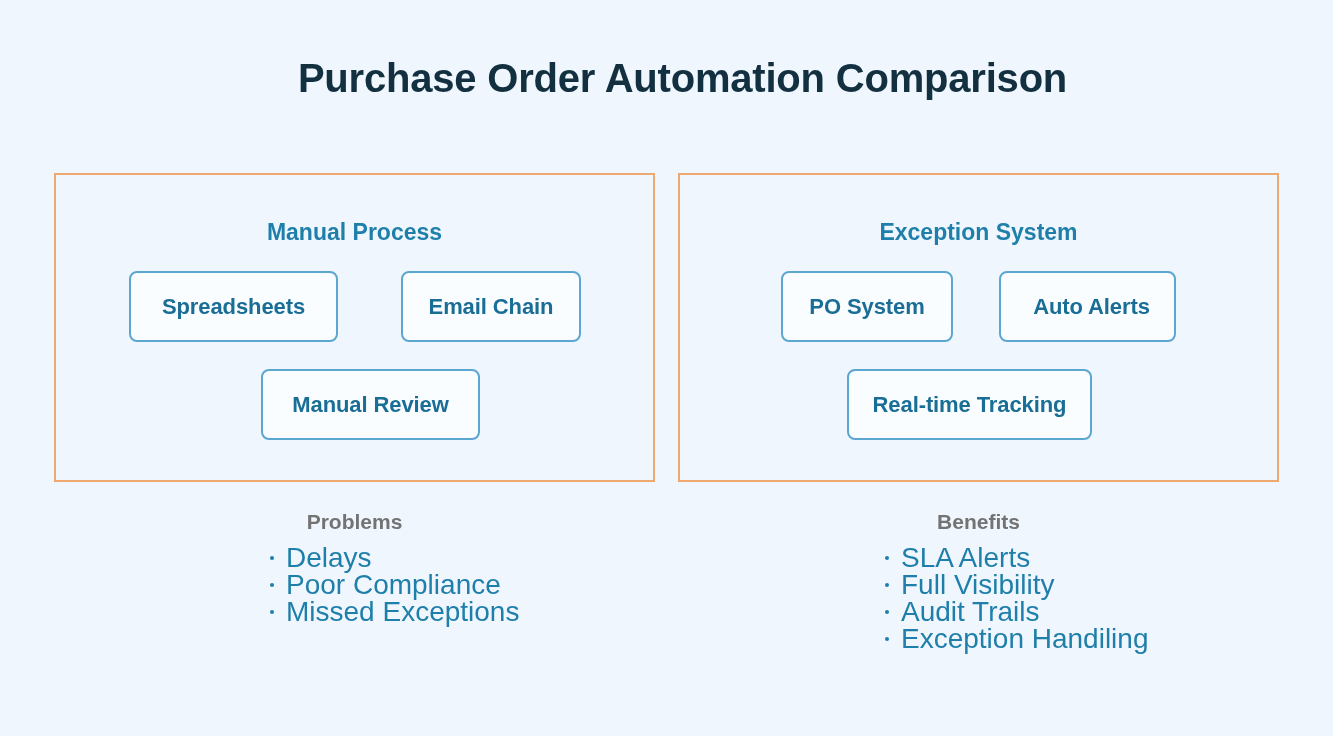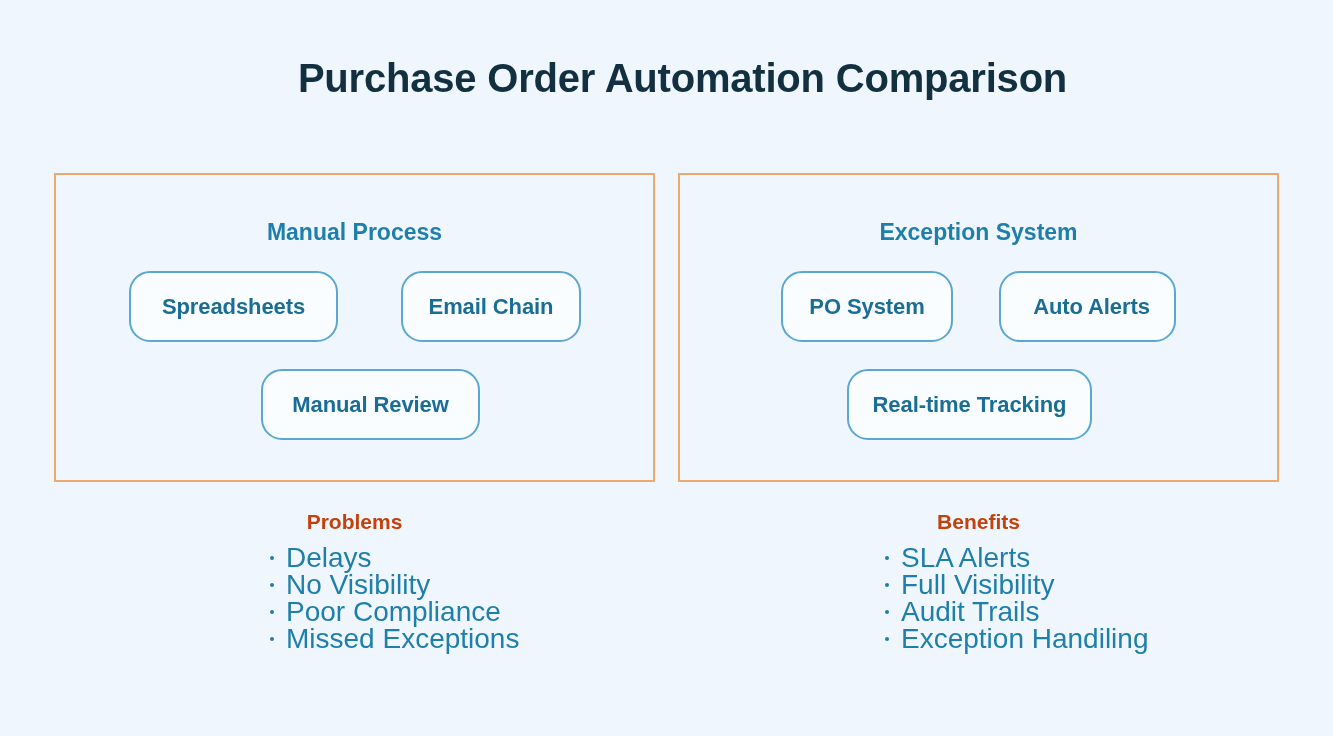--- a/index.html
+++ b/index.html
@@ -62,21 +62,21 @@
     color: #1f7fab;
     line-height: 28px;
     white-space: nowrap;
   }
 
   
   .node {
     position: absolute;
     height: 71px;
     border: 2.5px solid #5ba7cf;
-    border-radius: 21px;
+    border-radius: 8px;
     background: #fafdff;
     box-sizing: border-box;
     display: flex;
     align-items: center;
     justify-content: center;
   }
   .node-label {
     font-size: 22px;
     font-weight: 700;
     color: #1a6e96;
@@ -102,21 +102,21 @@
     width: 601px;
   }
   .list-block.left  { left: 54px; }
   .list-block.right { left: 678px; }
 
   .list-title {
     width: 100%;
     text-align: center;
     font-size: 21px;
     font-weight: 700;
-    color: #c2410c;
+    color: #737373;
     line-height: 27px;
     white-space: nowrap;
     margin: 0 0 9px 0;
   }
 
   .bullet-list {
     list-style: none;
     margin: 0;
     padding: 0;
     position: relative;
@@ -180,21 +180,20 @@
 
     <div class="node n-r2">
       <span class="node-label">Real-time Tracking</span>
     </div>
   </div>
 
   <div class="list-block left">
     <div class="list-title">Problems</div>
     <ul class="bullet-list left">
       <li class="bullet-item">Delays</li>
-      <li class="bullet-item">No Visibility</li>
       <li class="bullet-item">Poor Compliance</li>
       <li class="bullet-item">Missed Exceptions</li>
     </ul>
   </div>
 
   <div class="list-block right">
     <div class="list-title">Benefits</div>
     <ul class="bullet-list right">
       <li class="bullet-item">SLA Alerts</li>
       <li class="bullet-item">Full Visibility</li>

